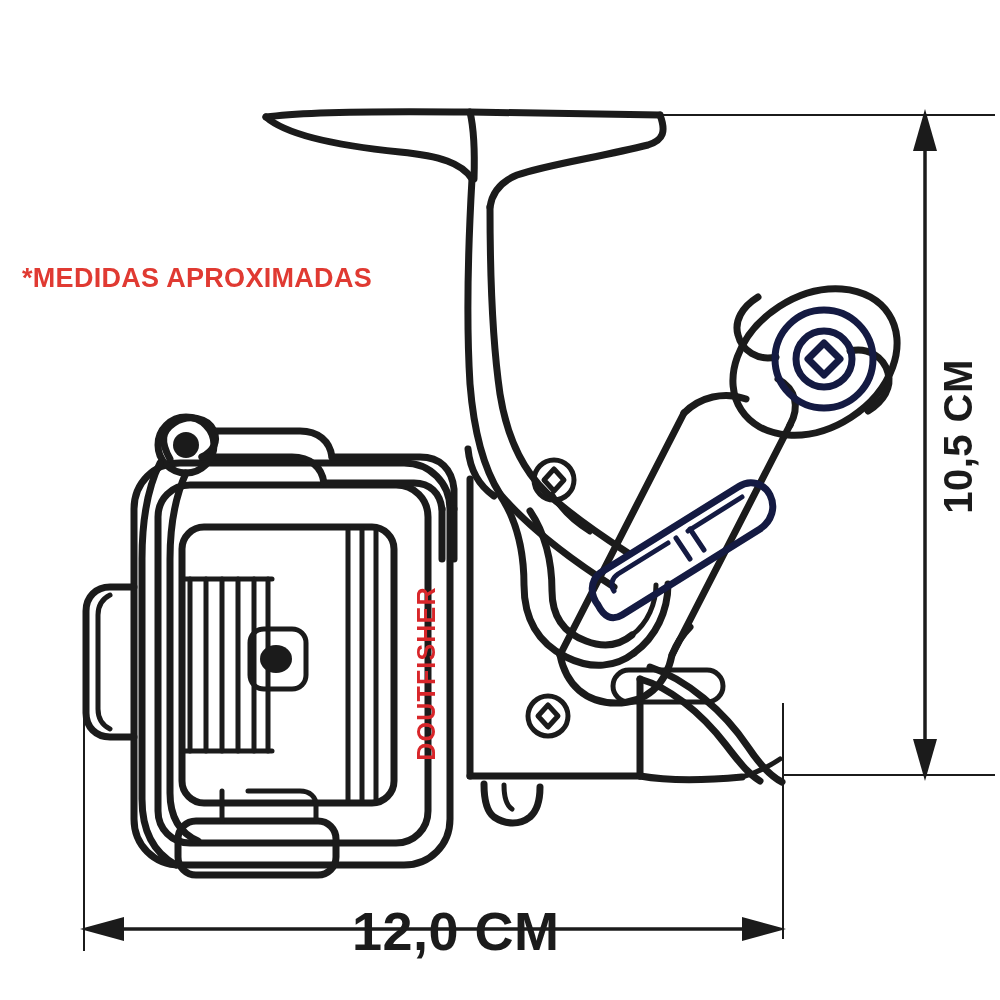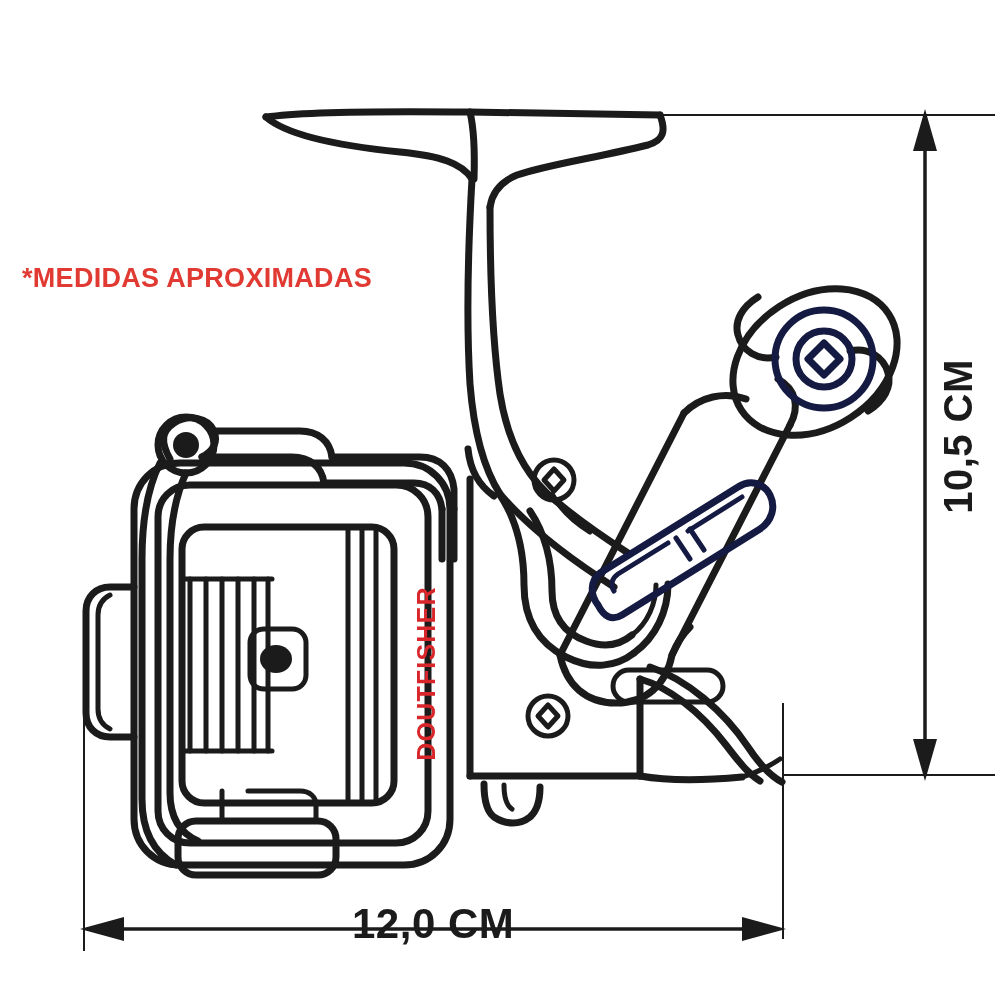--- a/index.html
+++ b/index.html
@@ -68,21 +68,21 @@
     font-weight: bold;
     letter-spacing: 0.5px;
     color: #1b1b1b;
     white-space: nowrap;
     font-family: "Liberation Sans", sans-serif;
   }
   .dim-h-text {
     position: absolute;
     left: 352px;
     top: 861px;
-    font-size: 42px;
+    font-size: 54px;
     font-weight: bold;
     letter-spacing: 0.5px;
     color: #1b1b1b;
     white-space: nowrap;
     font-family: "Liberation Sans", sans-serif;
   }
 </style>
 </head>
 <body>
 

